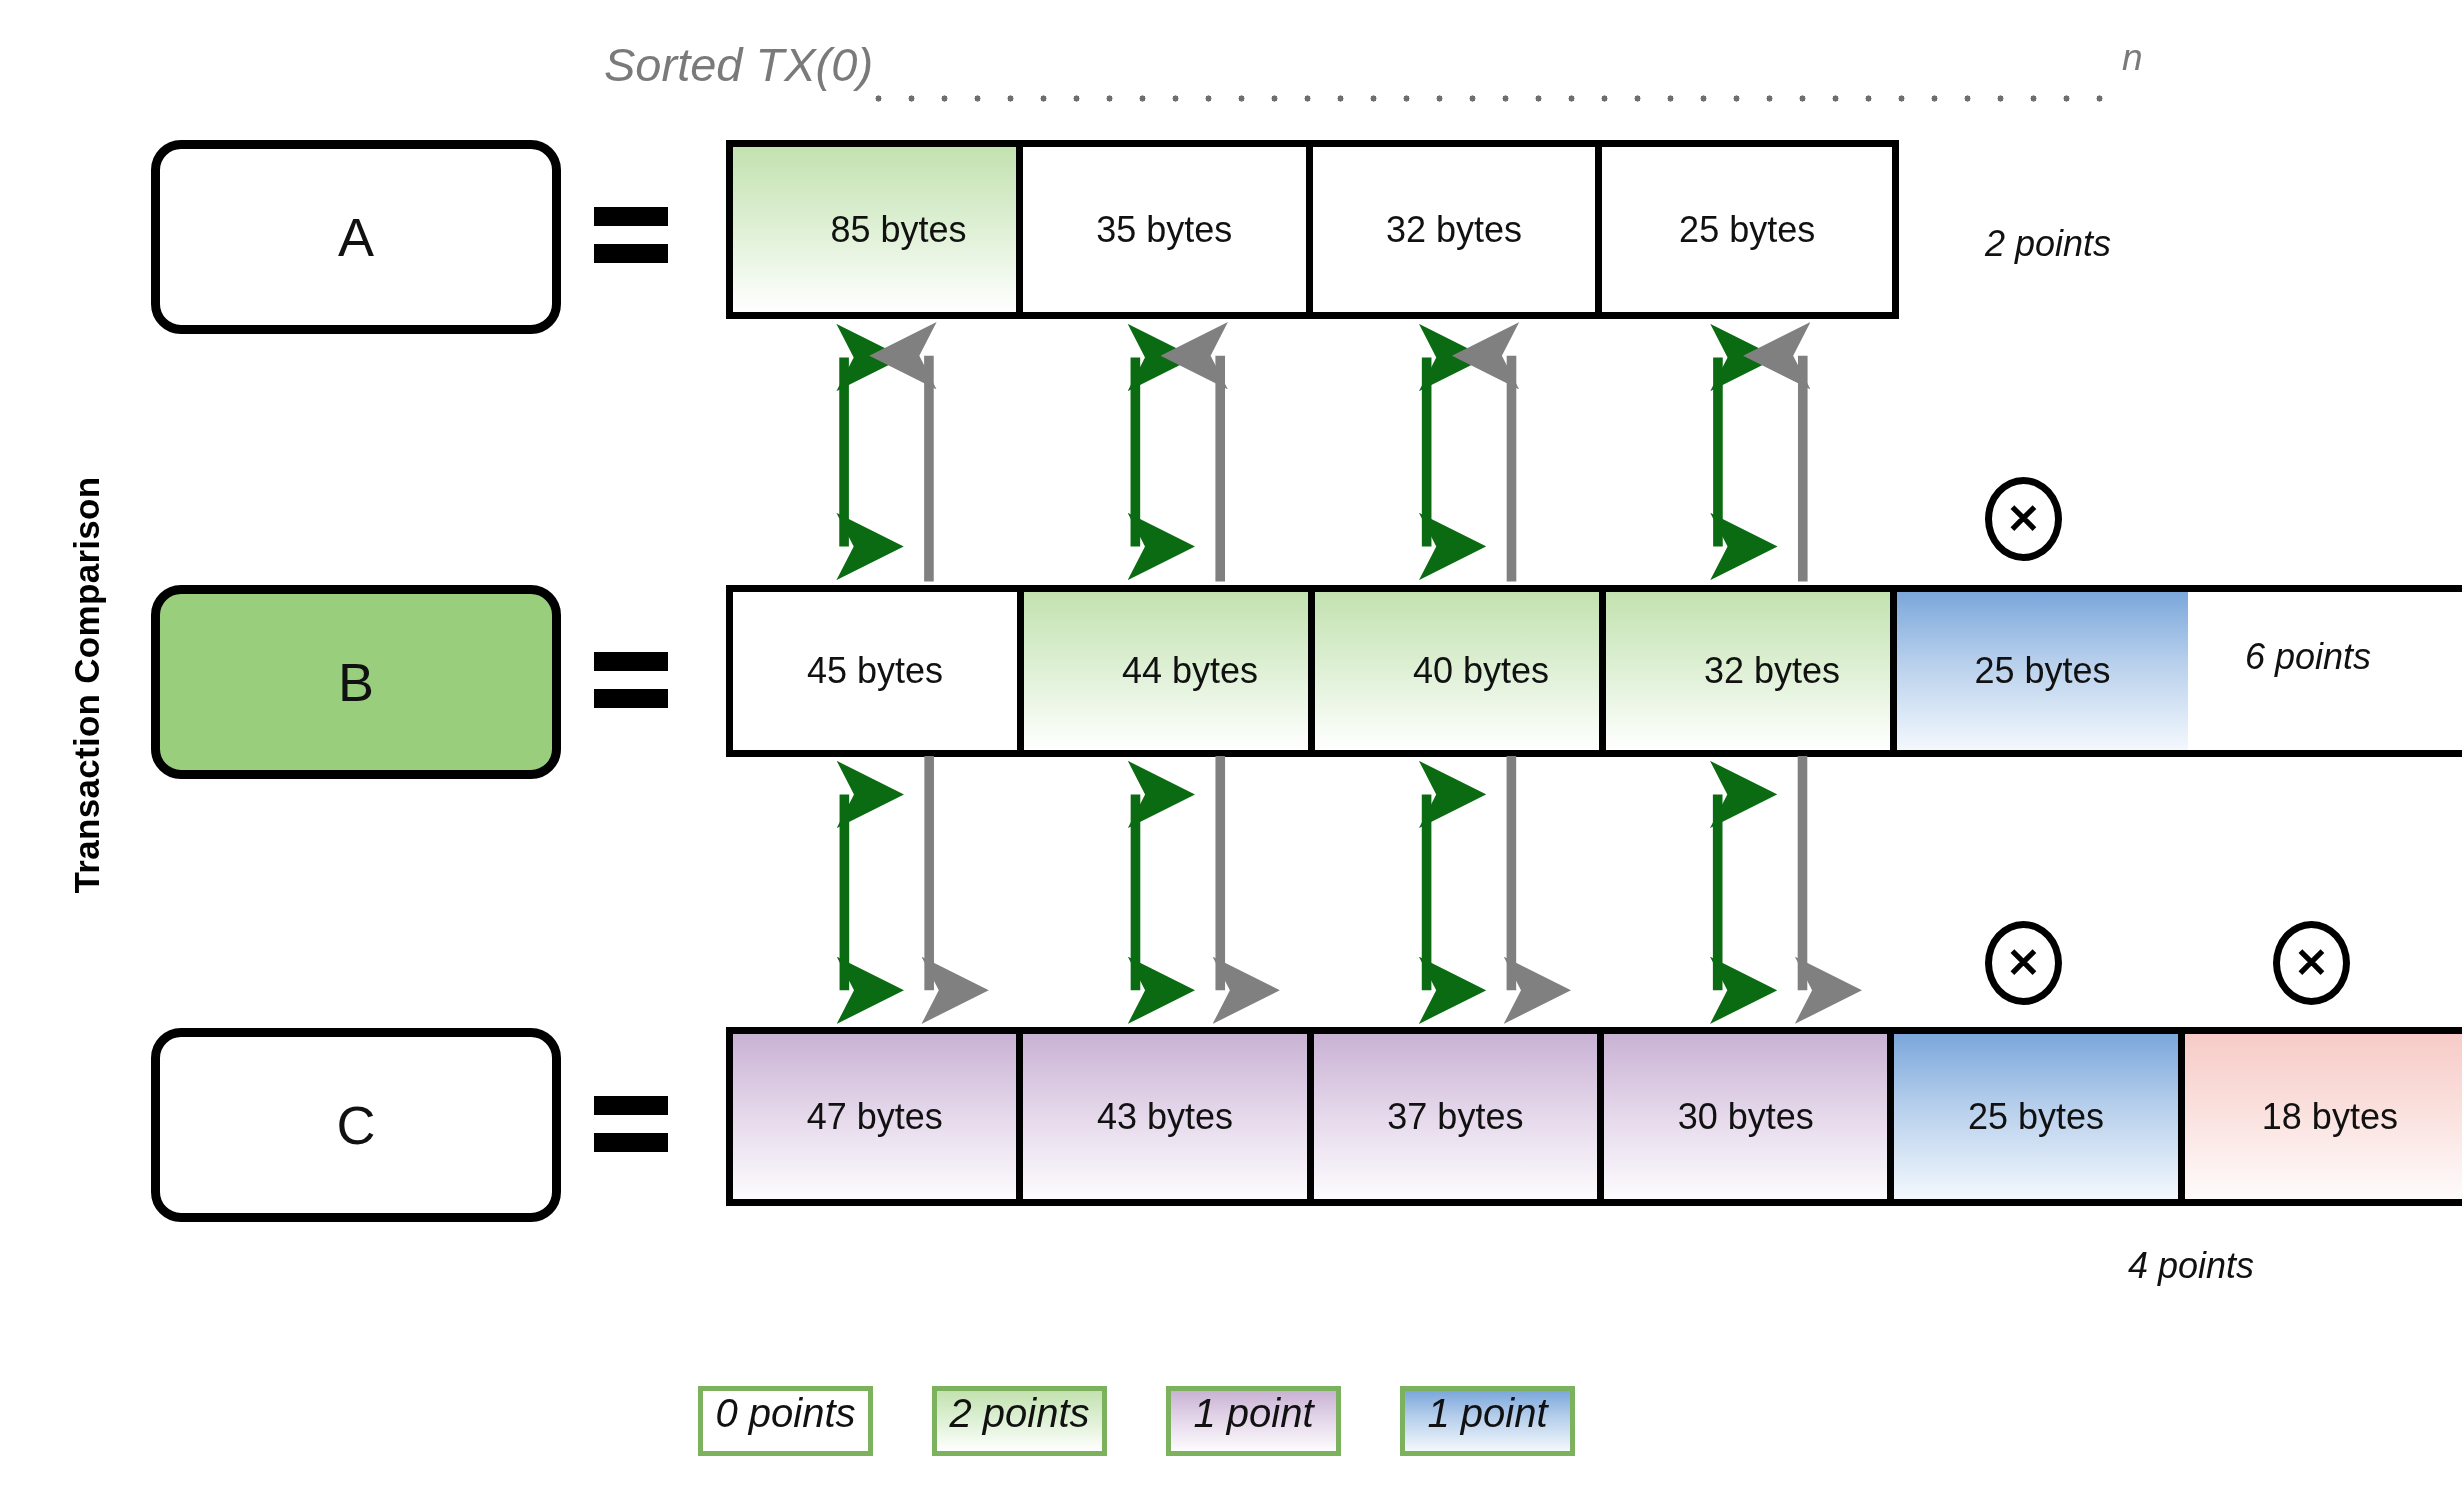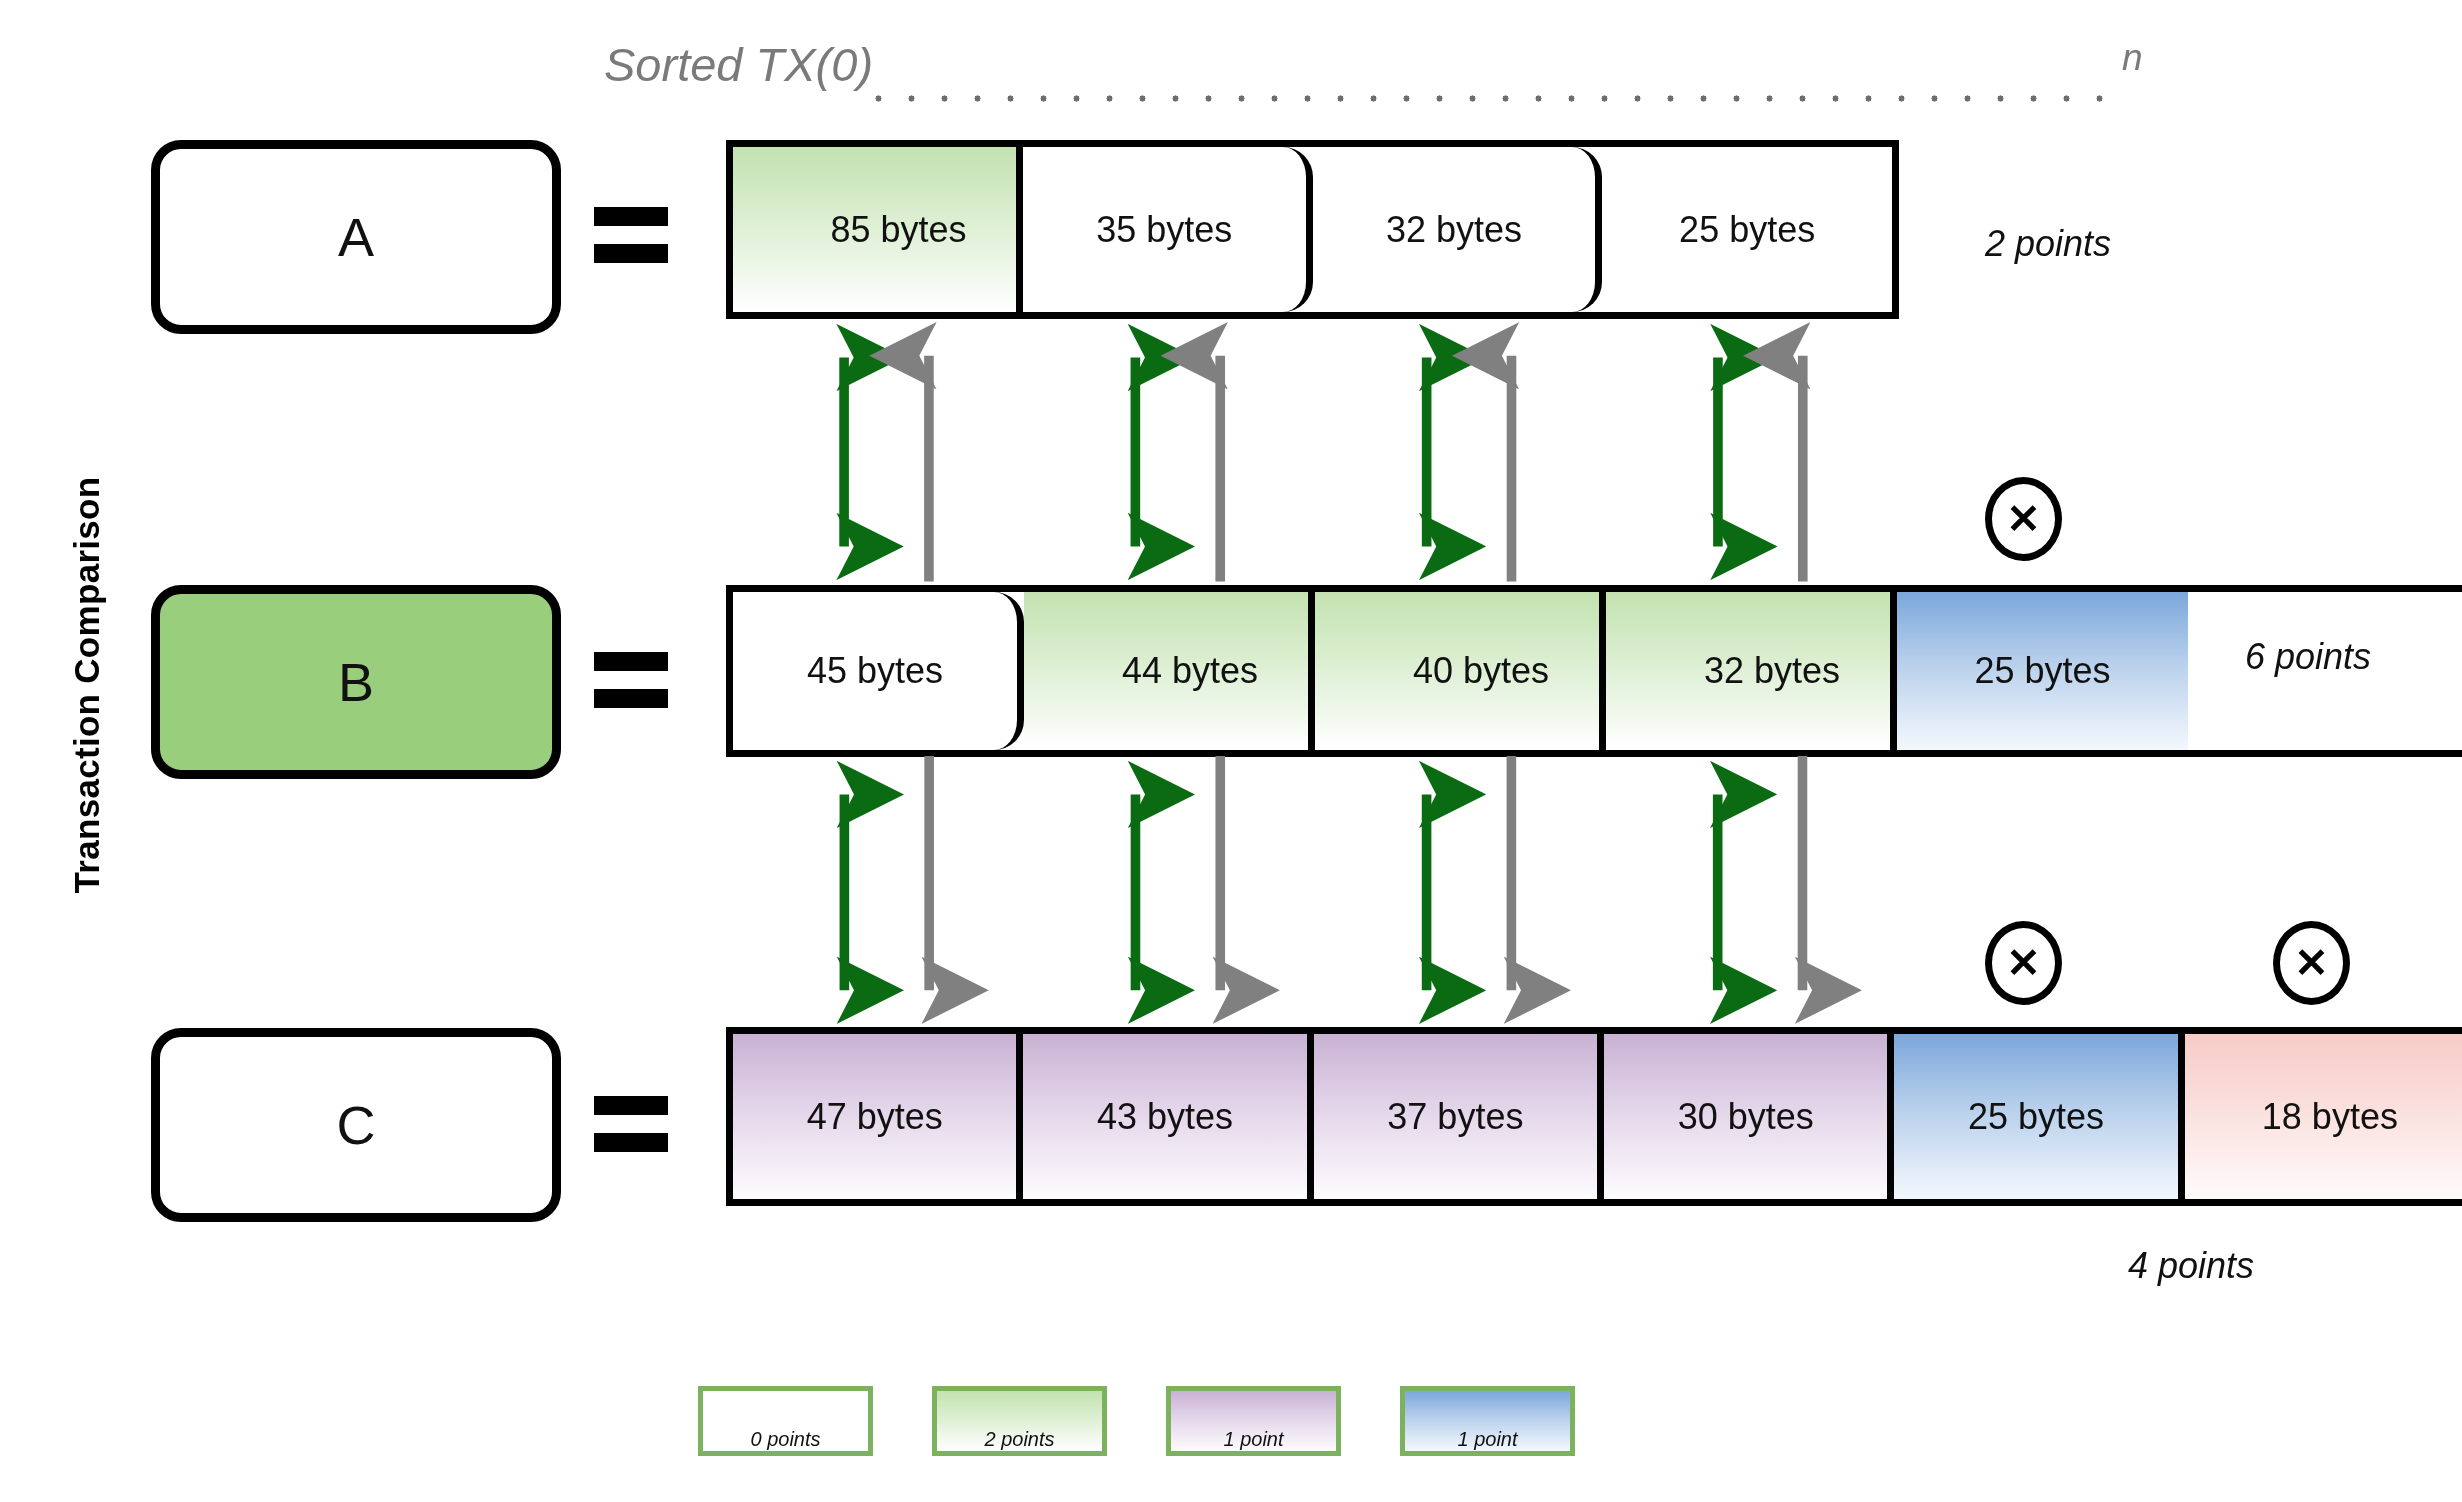--- a/index.html
+++ b/index.html
@@ -53,21 +53,21 @@
 
   
   .strip{position:absolute;display:flex;border:7.9px solid #000;box-sizing:border-box;background:#fff;}
   .cell{
     width:291px;height:100%;
     border-right:7.9px solid #000;box-sizing:border-box;
     display:flex;align-items:center;justify-content:center;
     font-size:36px;color:#111;position:relative;
   }
   .cell:last-child{border-right:0;}
-  .c-white{background:#ffffff;border-radius:30px;}
+  .c-white{background:#ffffff;}
   .c-green{background:linear-gradient(180deg,#c3e2b0 0%,#dcefd2 45%,#ffffff 100%);padding-left:48px;}
   .c-purple{background:linear-gradient(180deg,#c9b2d4 0%,#e3d5e9 45%,#fdfcfe 100%);}
   .c-blue{background:linear-gradient(180deg,#7ba7db 0%,#b8d0ec 45%,#f3f8fd 100%);}
   .c-pink{background:linear-gradient(180deg,#f7cbc7 0%,#fae0dd 45%,#fefbfb 100%);}
 
   
   .arrow{position:absolute;}
 
   
   .cx{
@@ -81,22 +81,22 @@
   
   .pts{
     position:absolute;font-size:36px;font-style:italic;color:#111;
     white-space:nowrap;
   }
 
   
   .legend{position:absolute;left:698px;top:1386px;display:flex;gap:59px;}
   .lgbox{
     width:175px;height:70px;border:5.3px solid #7cb15e;box-sizing:border-box;
-    display:flex;align-items:flex-end;justify-content:center;
-    font-size:20px;font-style:italic;color:#111;
+    display:flex;align-items:flex-start;justify-content:center;
+    font-size:40px;font-style:italic;color:#111;
   }
   .lg-white{background:#ffffff;}
   .lg-green{background:linear-gradient(180deg,#c3e2b0 0%,#dcefd2 45%,#ffffff 100%);}
   .lg-purple{background:linear-gradient(180deg,#c9b2d4 0%,#e3d5e9 45%,#fdfcfe 100%);}
   .lg-blue{background:linear-gradient(180deg,#7ba7db 0%,#b8d0ec 45%,#f3f8fd 100%);}
 </style>
 </head>
 <body>
 
 <div class="stage">

